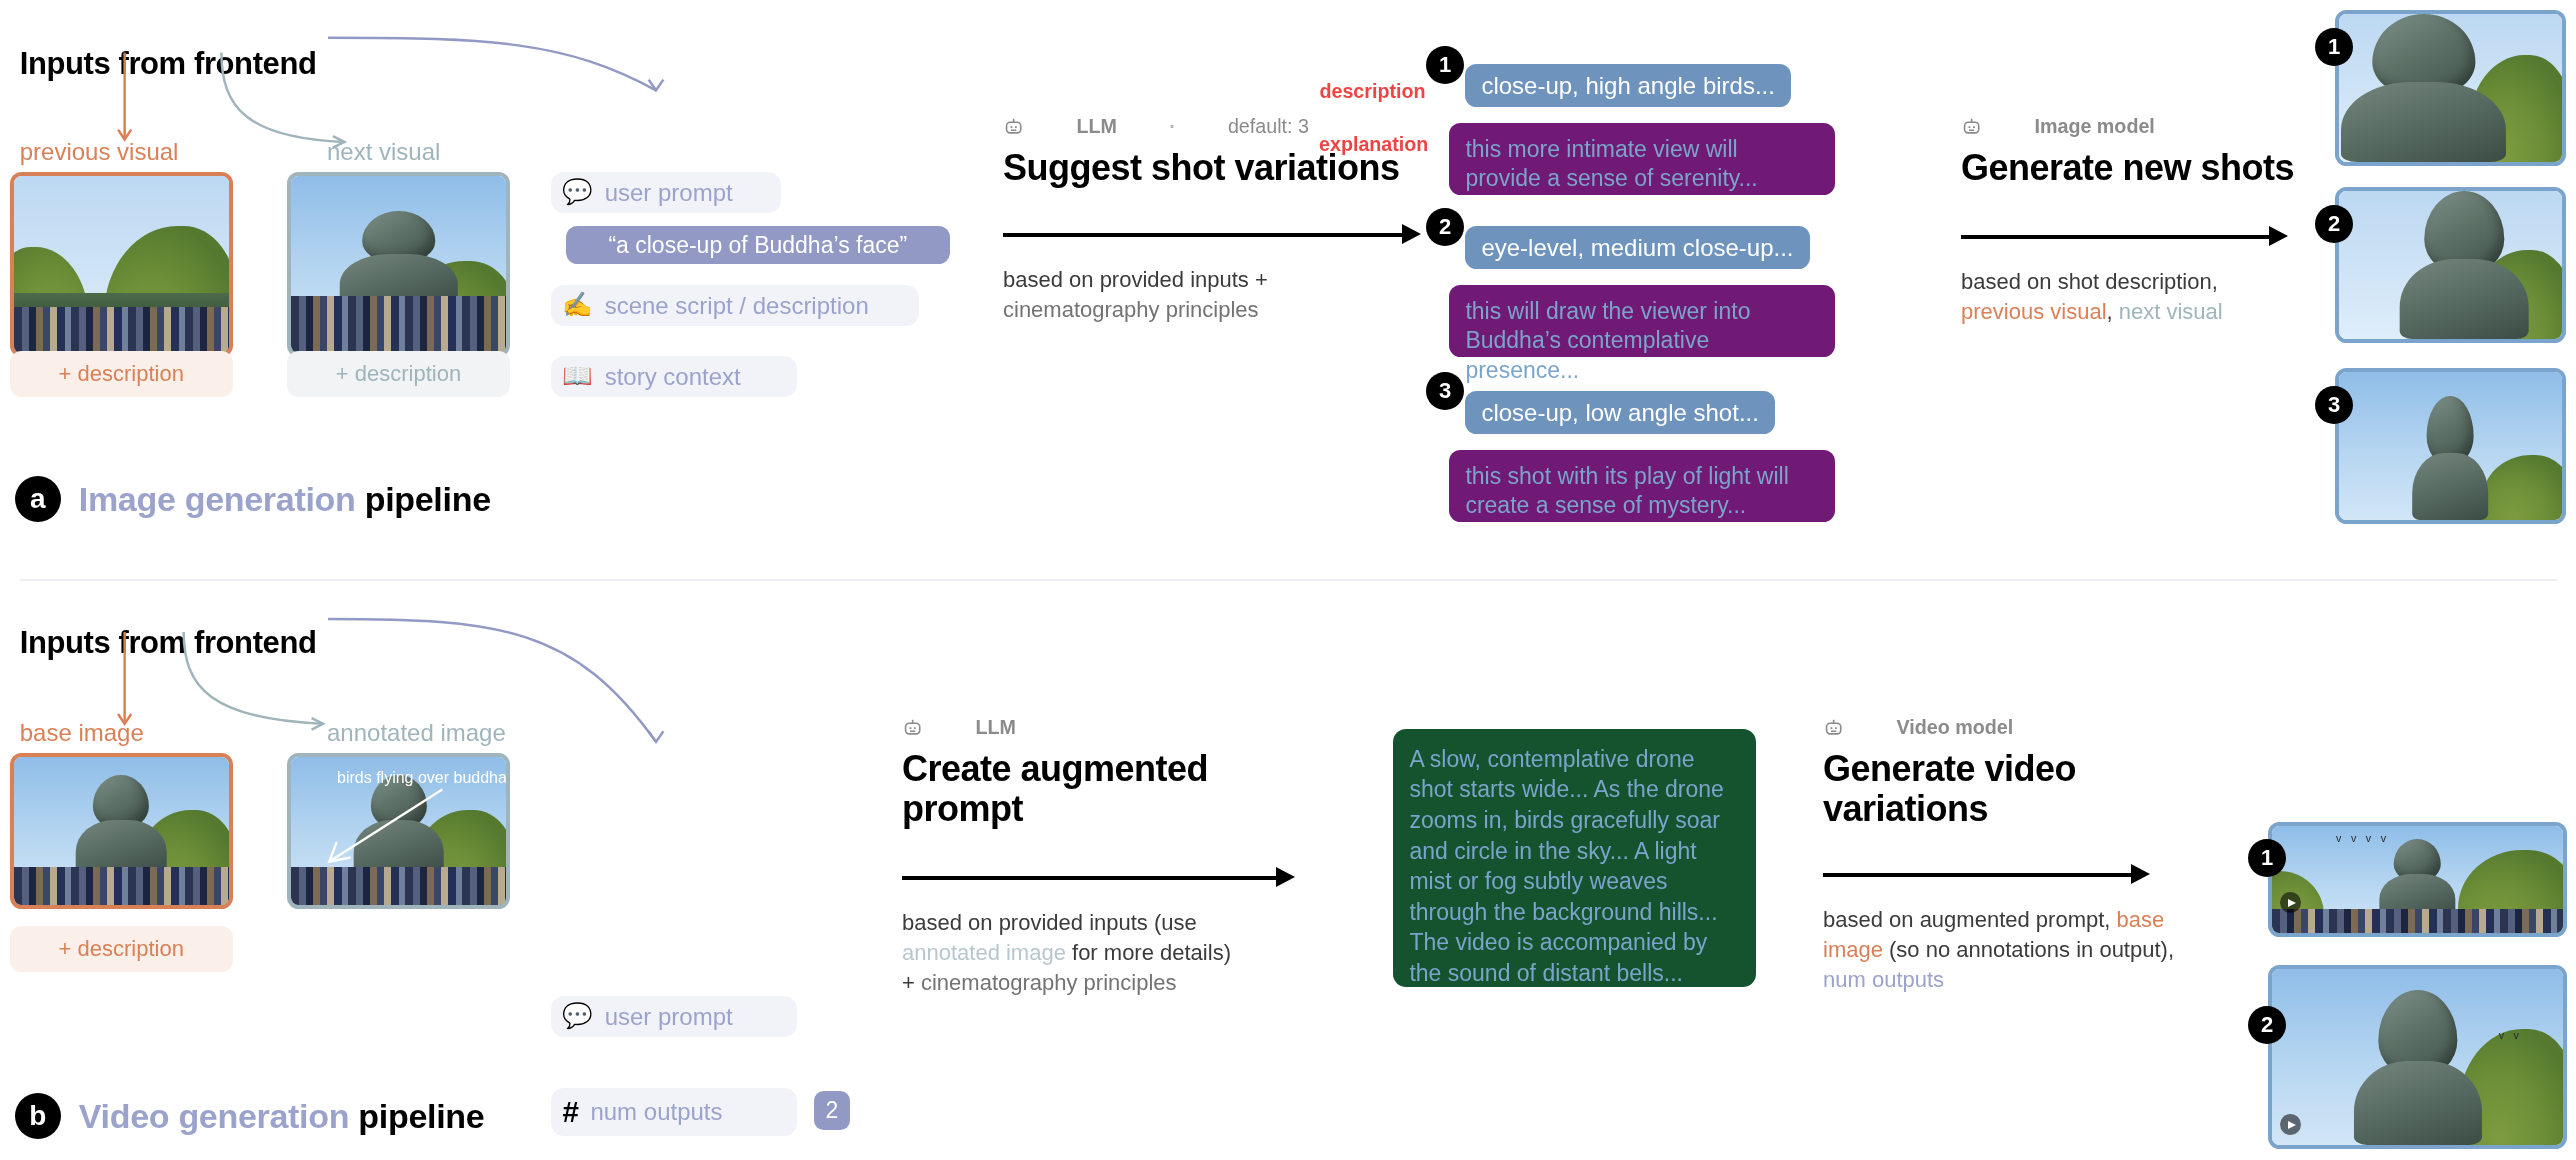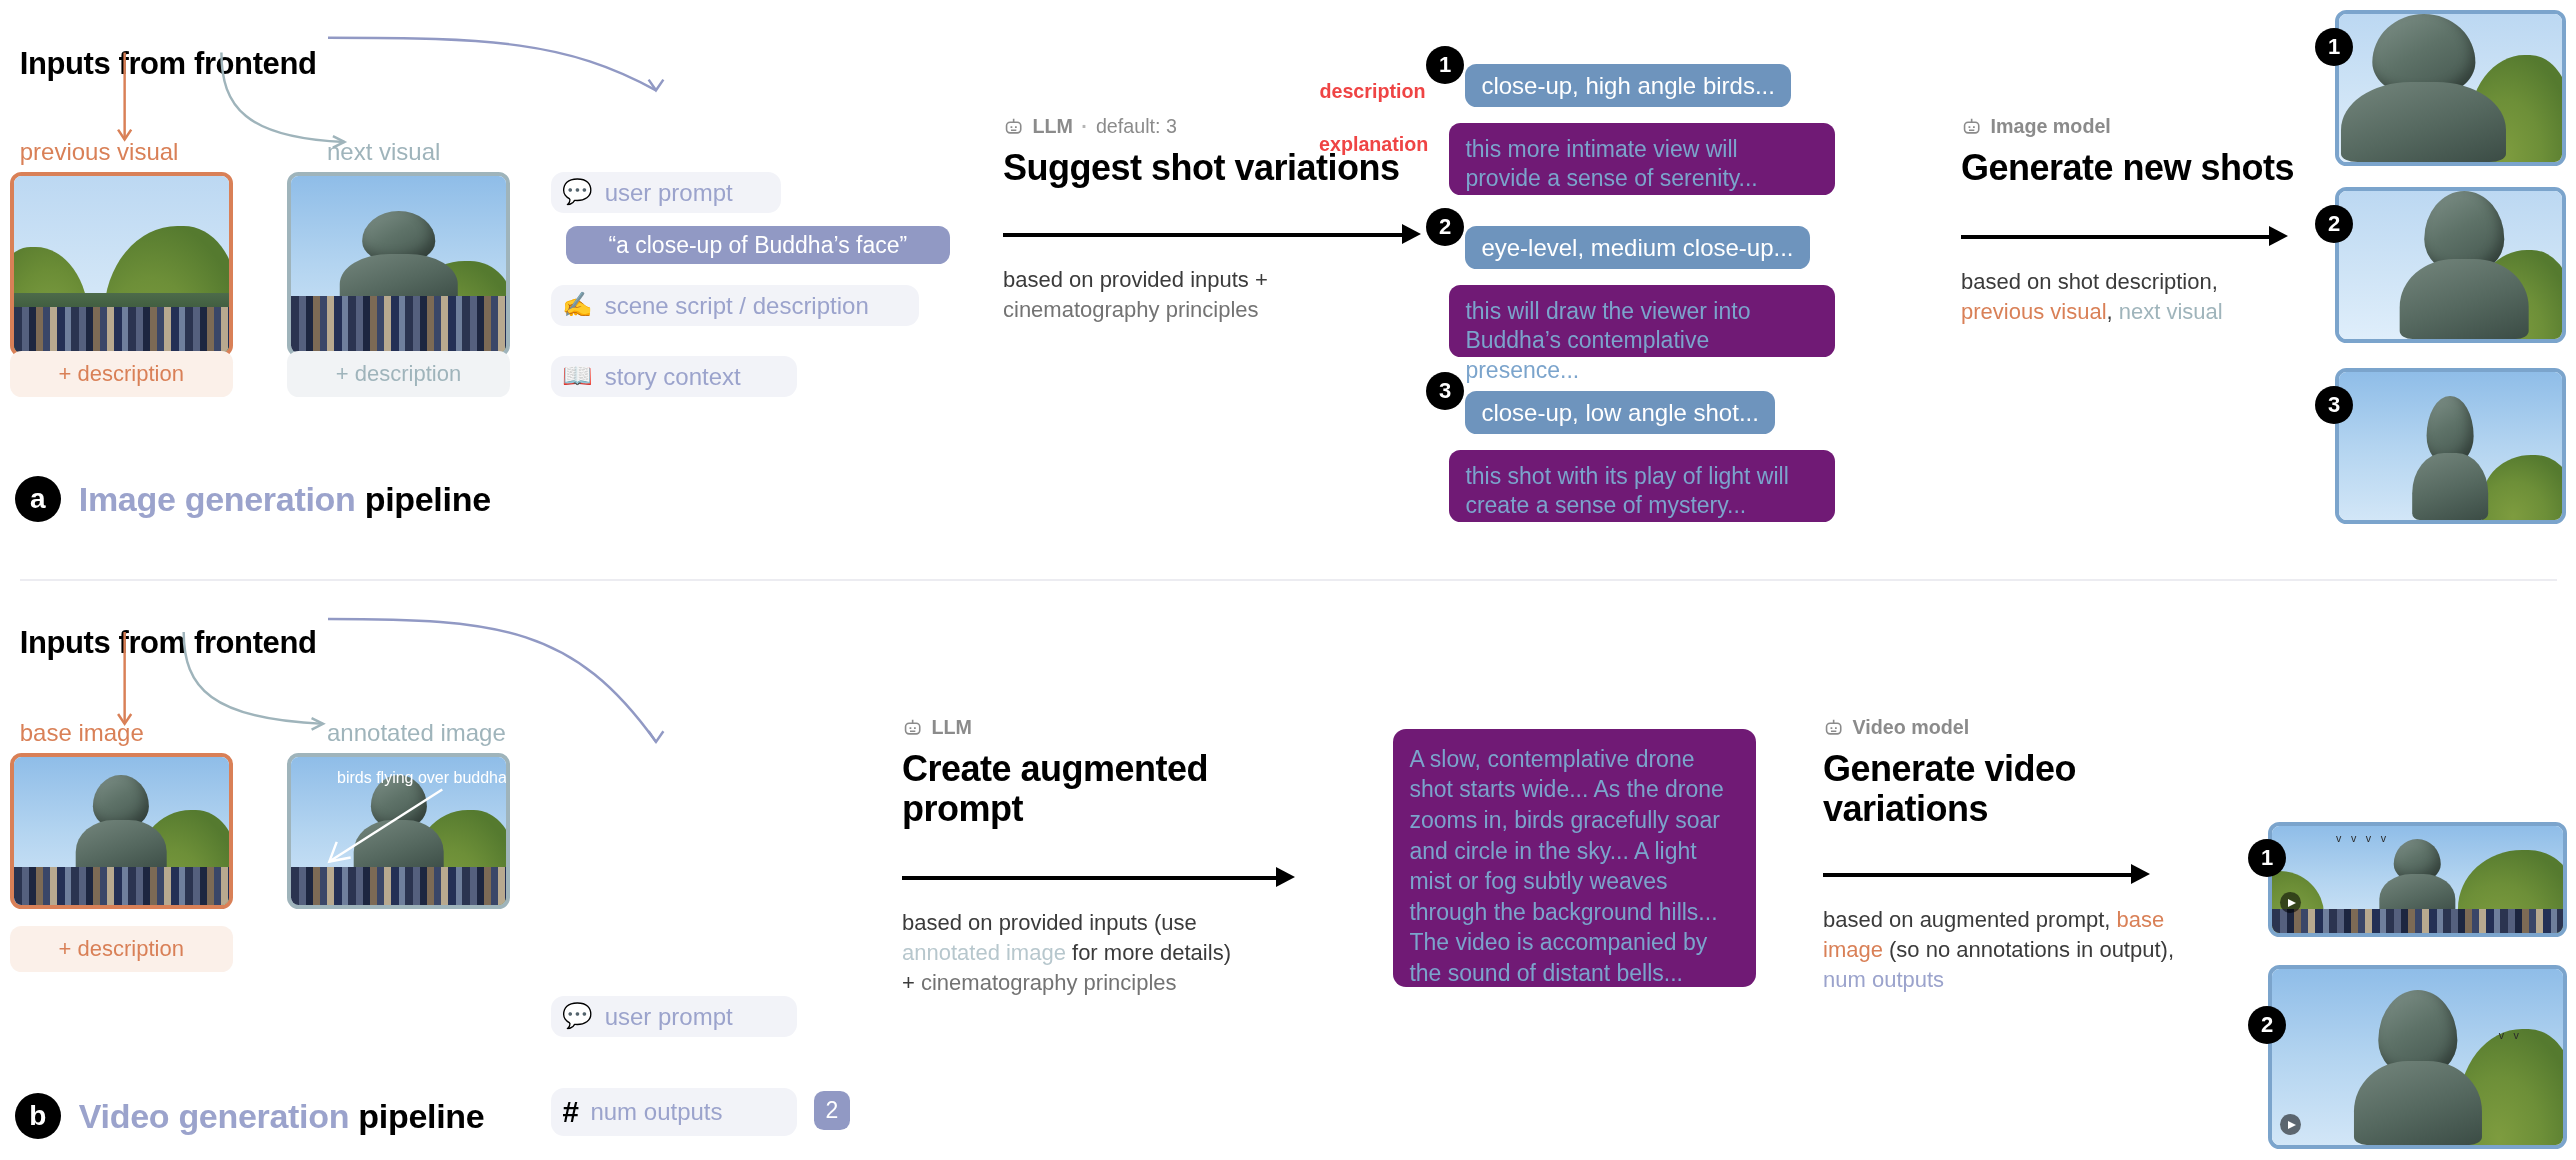--- a/index.html
+++ b/index.html
@@ -132,21 +132,21 @@
     width: 36px; height: 39px;
     display: flex; align-items: center; justify-content: center;
     font-size: 23px;
   }
 
   
   .stage { position: absolute; }
   .stage .model-line {
     display: flex; align-items: center;
     font-size: 19.7px; font-weight: 700; color: #8b8b8b;
-    white-space: nowrap; margin-bottom: 9.8px;
+    white-space: nowrap; margin-bottom: 9.8px; gap: 44px;
   }
   .robot-icon { margin-right: 8.2px; display: inline-flex; }
   .model-dot { margin: 0 8.2px; color: #b5b5b5; }
   .model-default { font-weight: 400; color: #8b8b8b; }
   .stage h2 {
     margin: 0; font-size: 36px; font-weight: 700; color: #000;
     letter-spacing: -0.5px; line-height: 1.12;
   }
   .arrow-wrap { position: relative; height: 24.6px; }
   .arrow-line {
@@ -186,21 +186,21 @@
   .bubble-exp {
     position: absolute;
     background: #701a75; color: #7ba4cc;
     border-radius: 11.5px;
     font-size: 23px; line-height: 1.3;
     padding: 11.5px 16.4px;
     box-sizing: border-box;
   }
   .bubble-aug {
     position: absolute;
-    background: #701a75; color: #7ba4cc;
+    background: #14532d; color: #7ba4cc;
     border-radius: 13px;
     font-size: 23px; line-height: 1.33;
     padding: 14.8px 16.4px;
     box-sizing: border-box;
   }
   .num-circle {
     position: absolute;
     width: 38px; height: 38px; border-radius: 50%;
     background: #000; color: #fff;
     display: flex; align-items: center; justify-content: center;

